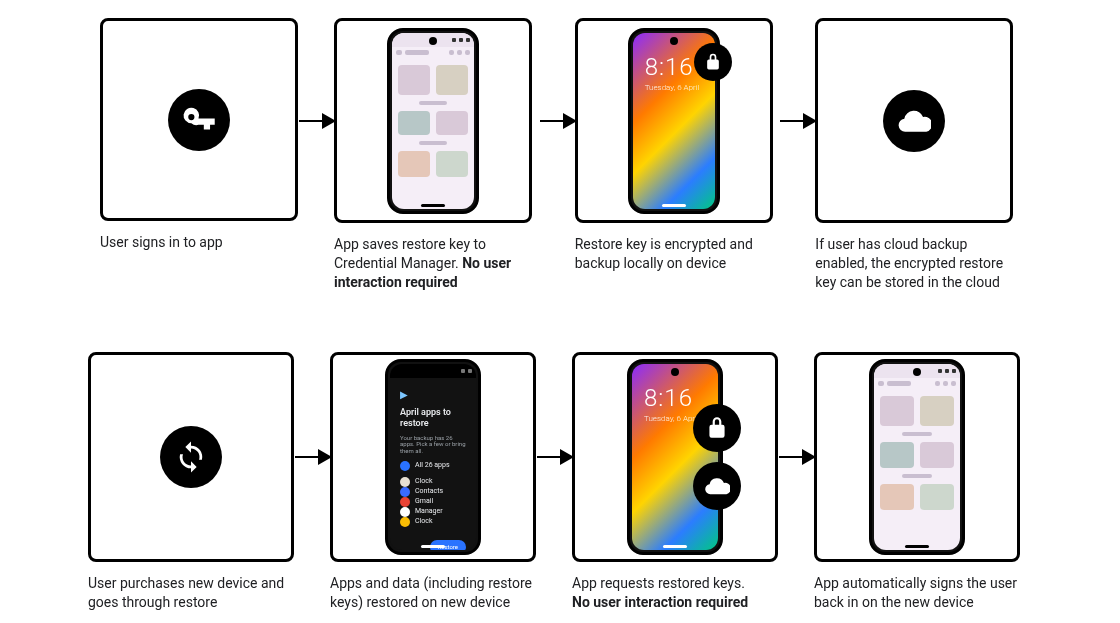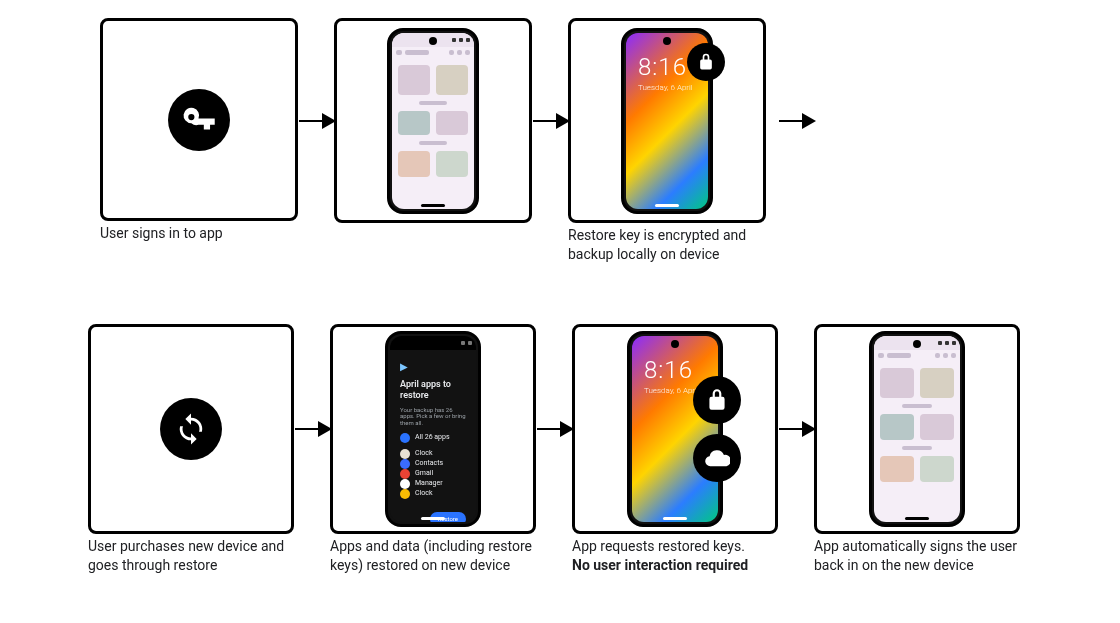--- a/index.html
+++ b/index.html
@@ -26,21 +26,21 @@
   .box {
     border: 3px solid #000;
     border-radius: 8px;
     display: flex;
     align-items: center;
     justify-content: center;
     position: relative;
     background: #fff;
   }
   .caption {
-    margin-top: 3px;
+    margin-top: 12px;
     max-width: 210px;
   }
   .bold { font-weight: 700; }
   .arrow-cell {
     display: flex;
     align-items: center;
     justify-content: center;
     height: 205px;
     width: 36px;
     flex: 0 0 36px;
@@ -246,20 +246,23 @@
             <div class="card-pair">
                 <div class="mini c"></div>
                 <div class="mini d"></div>
               </div>
           </div>
           <div class="nav-pill"></div>
           <div class="notch"></div>
         </div>
       </div>
     </div>
+    <div class="caption">
+      <span>App saves restore key to Credential Manager. </span><span class="bold">No user interaction required</span>
+    </div>
   </div>
 
   <div class="arrow-cell">
       <div class="arrow"></div>
     </div>
 
   <div class="step">
     <div class="box" style="width:198px;height:205px">
       <div class="phone phone-wall" style="width:92px;height:186px">
         <div class="screen">
@@ -277,20 +280,30 @@
           </svg>
         </div>
     </div>
     <div class="caption">Restore key is encrypted and backup locally on device</div>
   </div>
 
   <div class="arrow-cell">
       <div class="arrow"></div>
     </div>
 
+  <div class="step">
+    <div class="box" style="width:198px;height:205px">
+      <div class="circle">
+          <svg viewBox="0 0 24 24">
+            <use href="#ic-cloud"></use>
+          </svg>
+        </div>
+    </div>
+    <div class="caption">If user has cloud backup enabled, the encrypted restore key can be stored in the cloud</div>
+  </div>
 </div>
 
 <div class="row" style="margin-left:-12px">
 
   <div class="step">
     <div class="box" style="width:206px;height:210px">
       <div class="circle">
           <svg viewBox="0 0 24 24">
             <use href="#ic-sync"></use>
           </svg>

